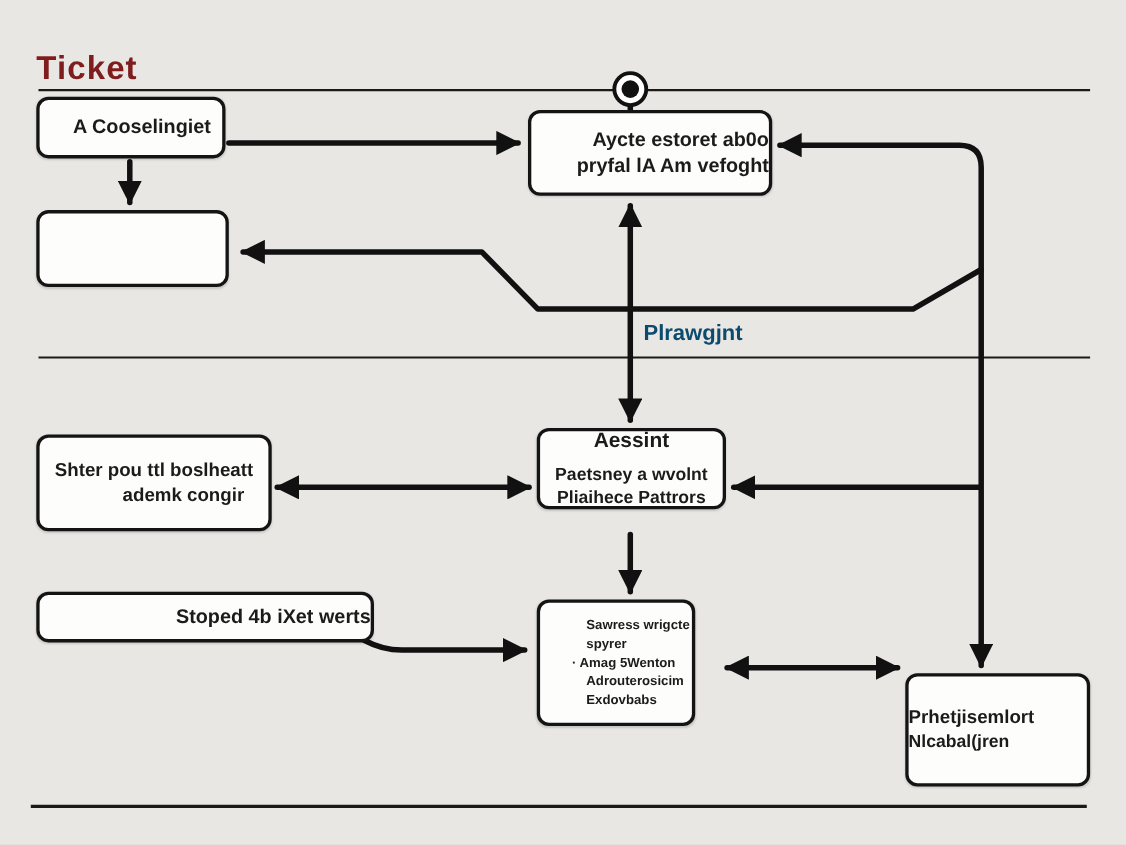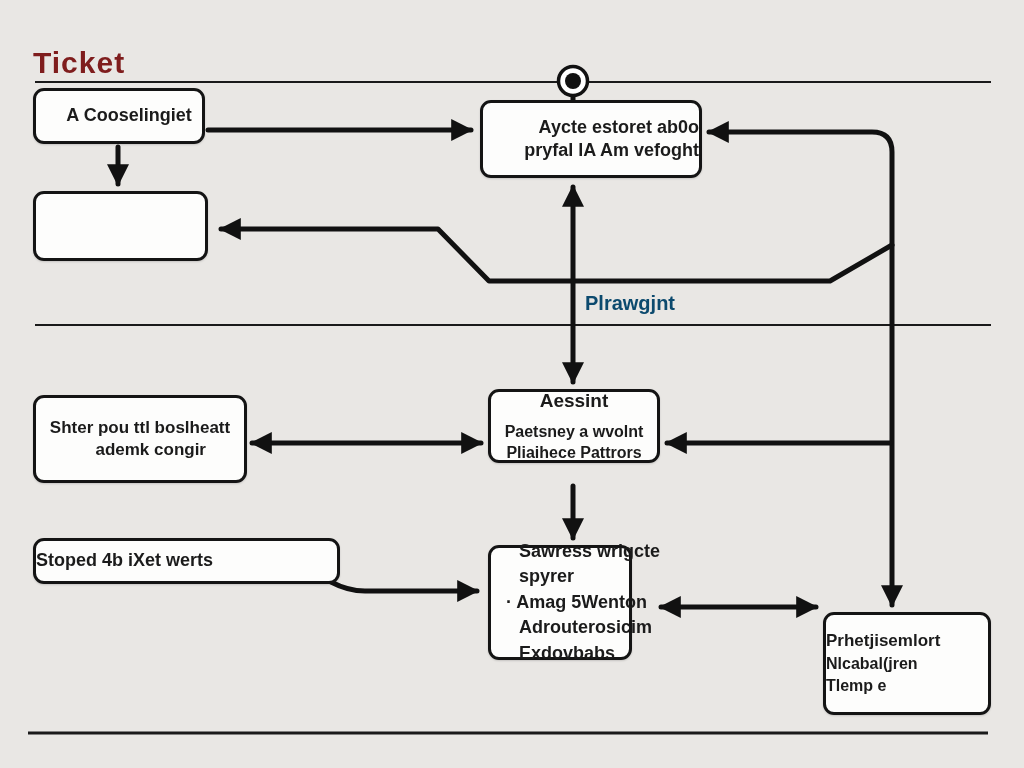--- a/index.html
+++ b/index.html
@@ -23,25 +23,25 @@
     background:#fdfdfc;border:3px solid #141414;border-radius:11px;
     display:flex;flex-direction:column;justify-content:center;
     font-weight:bold;line-height:1.28;
     box-shadow:0 1px 2px rgba(0,0,0,0.15);
   }
   .node .bline{white-space:nowrap;}
   .box-a{left:33px;top:88px;width:172px;height:56px;align-items:center;font-size:18px;padding-left:20px;}
   .box-center{left:480px;top:100px;width:222px;height:78px;align-items:flex-end;font-size:18px;}
   .box-heat{left:33px;top:191px;width:175px;height:70px;padding-left:16px;font-size:18px;}
   .box-shter{left:33px;top:379px;width:214px;height:88px;align-items:center;font-size:17px;margin-top:16px;}
-  .box-shter .bline+.bline{align-self:flex-end;padding-right:38px;}
-  .box-stoped{left:33px;top:538px;width:307px;height:46px;align-items:flex-start;font-size:18px;}
+  .box-shter .bline+.bline{align-self:flex-end;padding-right:22px;}
+  .box-stoped{left:33px;top:538px;width:307px;height:46px;align-items:flex-end;font-size:18px;}
   .box-assint{left:488px;top:389px;width:172px;height:74px;align-items:center;font-size:16px;}
   .box-assint .node-title{font-size:19px;margin-bottom:9px;}
-  .box-sauress{left:488px;top:545px;width:144px;height:115px;padding-left:28px;font-size:18px;line-height:1.42;}
+  .box-sauress{left:488px;top:545px;width:144px;height:115px;padding-left:42px;font-size:12px;line-height:1.42;}
   .box-sauress .bullet{text-indent:-13px;}
   .box-prhet{left:823px;top:612px;width:168px;height:103px;padding-left:0;font-size:16px;line-height:1.4;}
   .box-prhet .bline:first-child{font-size:17px;}
 </style>
 </head>
 <body>
 
 <div id="canvas">
 
   <svg id="wires" viewBox="0 0 1024 768" xmlns="http://www.w3.org/2000/svg">
@@ -110,16 +110,15 @@
     <div class="bline">Sawress wrigcte</div>
     <div class="bline">spyrer</div>
     <div class="bline bullet">· Amag 5Wenton</div>
     <div class="bline">Adrouterosicim</div>
     <div class="bline">Exdovbabs</div>
   </div>
 
   <div class="node box-prhet">
     <div class="bline">Prhetjisemlort</div>
     <div class="bline">Nlcabal(jren</div>
-    <div class="bline">Tlemp e</div>
   </div>
 
 </div>
 
 </body></html>

